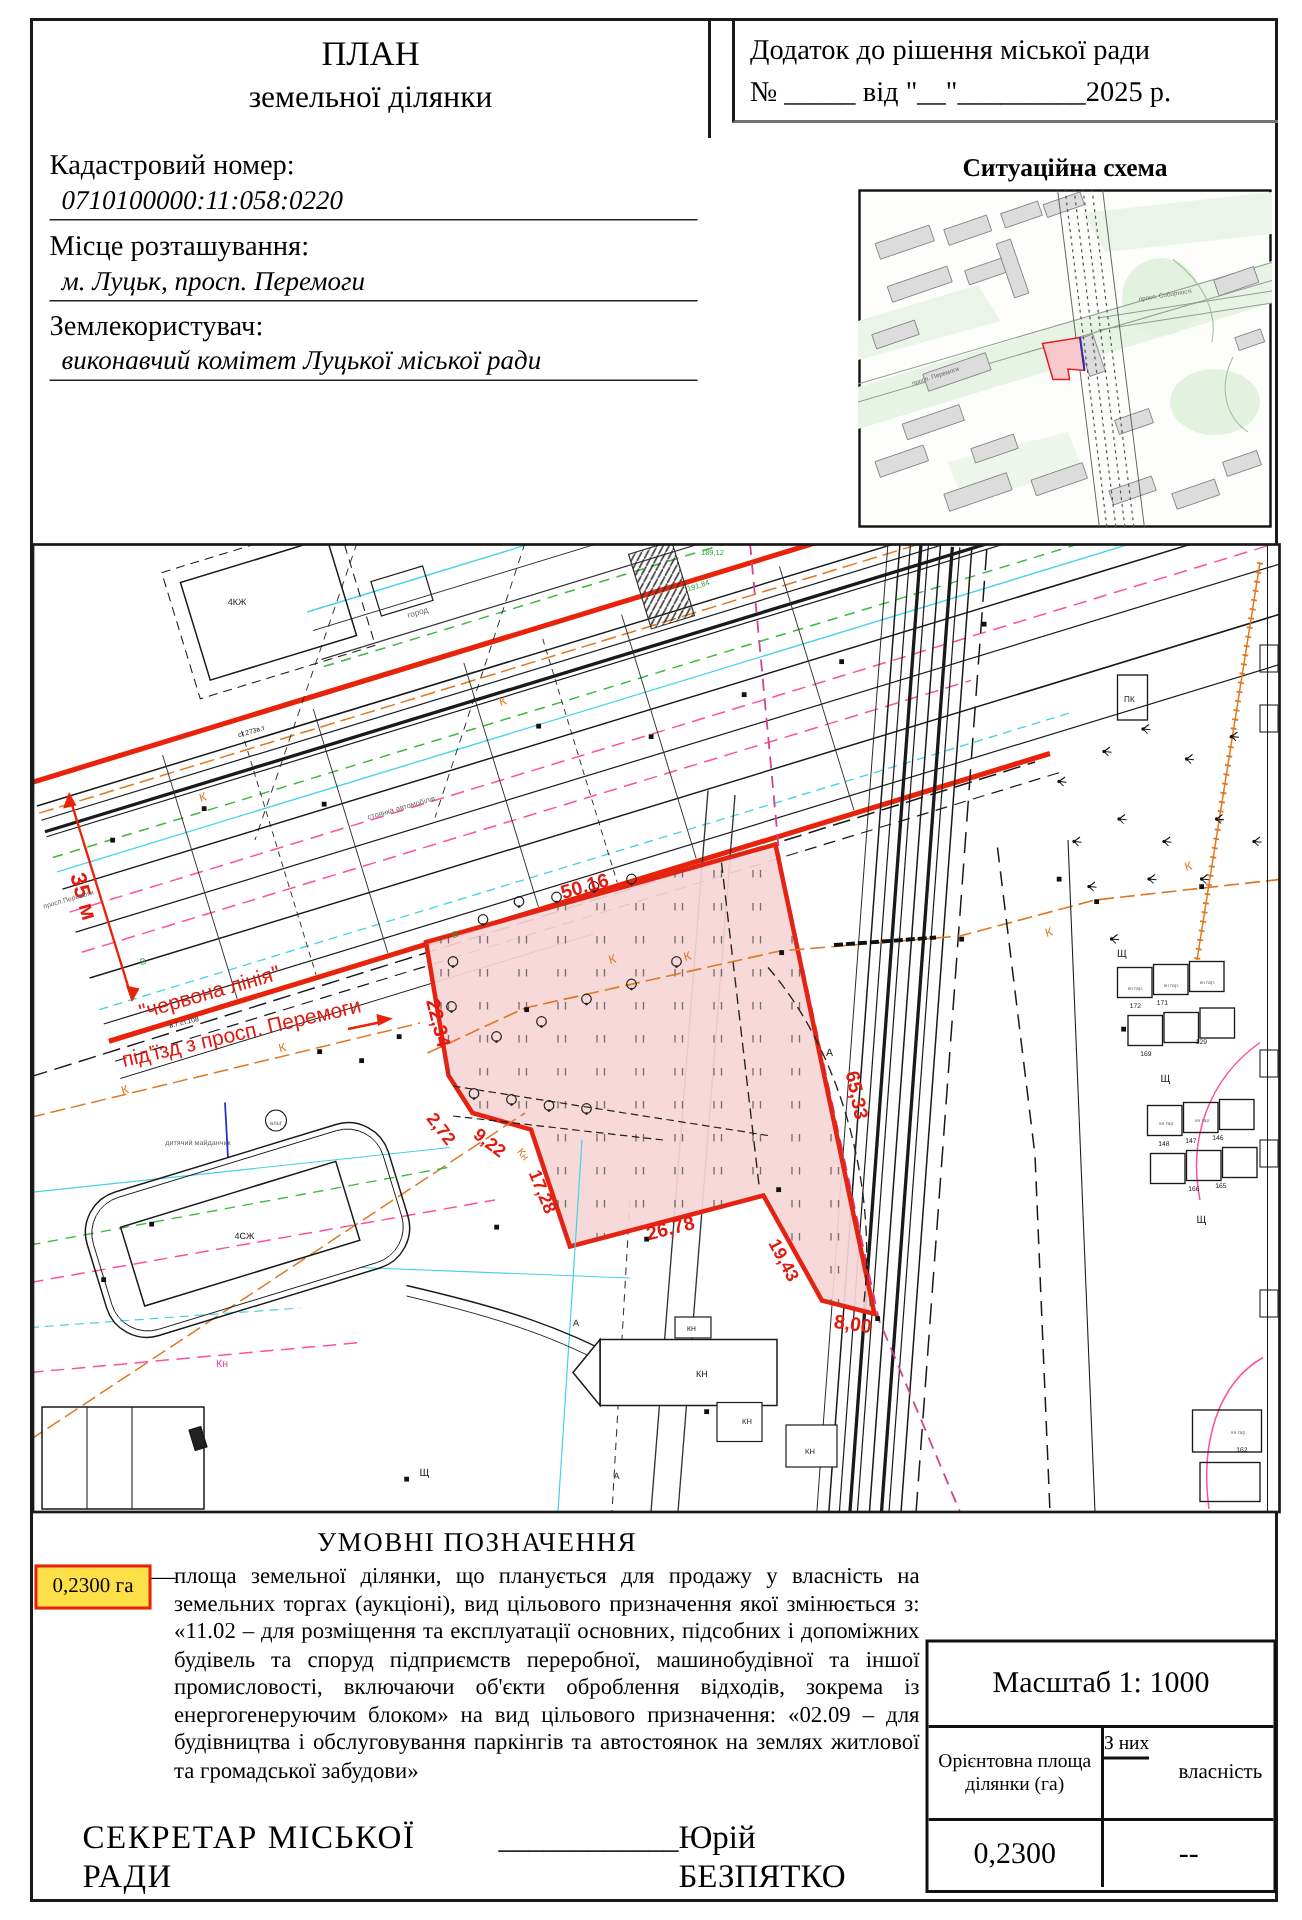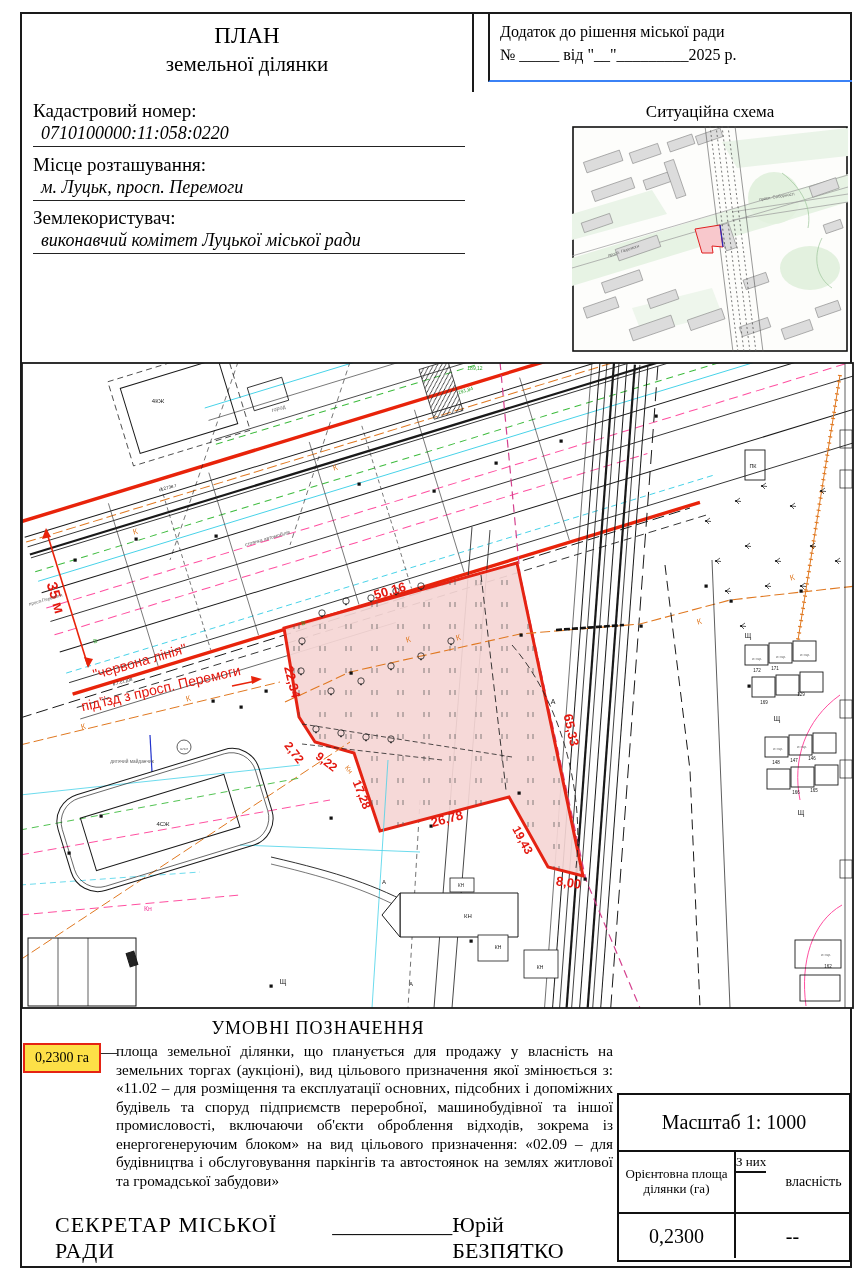--- a/index.html
+++ b/index.html
@@ -3,25 +3,25 @@
 <meta charset="utf-8">
 <style>
   html,body{margin:0;padding:0;background:#fff;}
   body{width:868px;height:1280px;position:relative;font-family:"Liberation Serif",serif;color:#000;overflow:hidden;}
   .abs{position:absolute;}
   .page-border{left:20px;top:12px;width:828px;height:1252px;border:2px solid #1a1a1a;}
   .title-divider{left:472px;top:12px;width:0;height:80px;border-left:2px solid #1a1a1a;}
   .title-block{left:22px;top:22px;width:450px;text-align:center;line-height:1.25;}
   .title-l1{font-size:23px;}
   .title-l2{font-size:21px;}
-  .annex-box{left:488px;top:14px;width:352px;height:60px;border-left:2px solid #1a1a1a;border-bottom:2px solid #3b82f6;padding:6px 0 0 10px;font-size:16px;line-height:1.45;}
+  .annex-box{left:488px;top:14px;width:352px;height:60px;border-left:2px solid #1a1a1a;border-bottom:2px solid #737373;padding:6px 0 0 10px;font-size:19px;line-height:1.45;}
   .field{left:33px;width:432px;}
   .field .flabel{font-size:19px;}
   .field .fvalue{font-size:18px;font-style:italic;padding:1px 0 2px 8px;border-bottom:1.6px solid #222;}
-  .schema-title{left:572px;top:102px;width:276px;text-align:center;font-size:17px;}
+  .schema-title{left:572px;top:102px;width:276px;text-align:center;font-size:17px;font-weight:bold;}
   .schema-box{left:572px;top:126px;width:276px;height:226px;}
   .map-box{left:20px;top:362px;width:836px;height:648px;}
   .legend-title{left:22px;top:1018px;width:592px;text-align:center;font-size:18px;letter-spacing:1px;}
   .swatch{left:23px;top:1043px;width:74px;height:26px;border:2px solid #e52313;background:#fde047;display:flex;align-items:center;justify-content:center;font-size:14px;}
   .legend-dash{left:101px;top:1043px;font-size:16px;}
   .legend-text{left:116px;top:1042px;width:497px;font-size:15.2px;line-height:1.22;text-align:justify;}
   .stable{left:617px;top:1093px;width:234px;height:169px;border:2px solid #111;box-sizing:border-box;}
   .srow1{height:57px;border-bottom:2px solid #111;display:flex;align-items:center;justify-content:center;font-size:20px;box-sizing:border-box;}
   .srow2{display:flex;height:62px;border-bottom:2px solid #111;box-sizing:border-box;}
   .sc1{width:117px;border-right:2px solid #111;display:flex;align-items:center;justify-content:center;text-align:center;font-size:13px;line-height:1.15;box-sizing:border-box;}

